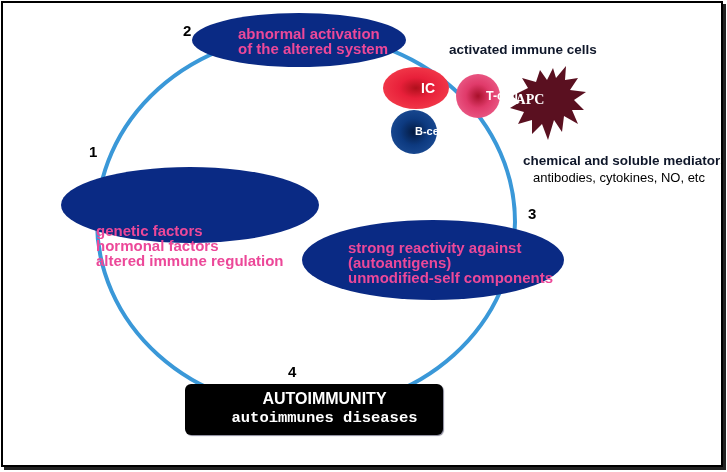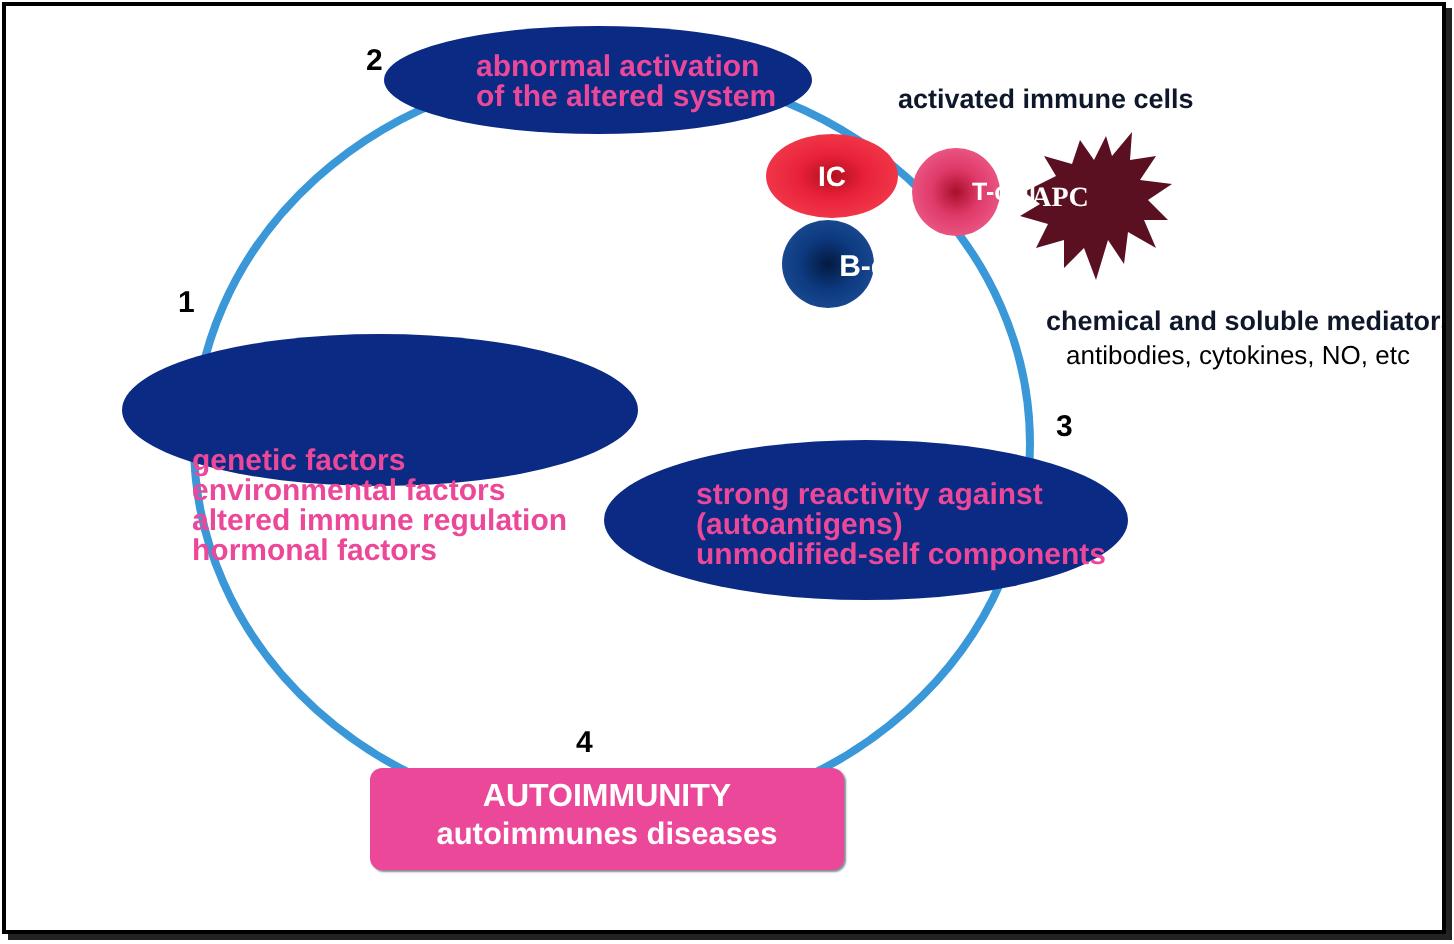--- a/index.html
+++ b/index.html
@@ -7,24 +7,24 @@
          font-family: "Liberation Sans", sans-serif; }
   .frame { position: absolute; left: 1px; top: 1px; width: 718px; height: 462px;
            border: 2px solid #000; background: #fff;
            box-shadow: 3px 3px 0 #222; }
   svg { position: absolute; left: 0; top: 0; }
   .lbl { position: absolute; font-weight: bold; color: #0f172a; }
   .ell-text { position: absolute; color: #ec4899; font-weight: bold; font-size: 15px; line-height: 15px; }
   .num { position: absolute; font-weight: bold; font-size: 15px; color: #000; }
   .cell-text { position: absolute; color: #fff; font-weight: bold; text-align: center; }
   .box { position: absolute; left: 185px; top: 384px; width: 237px; height: 51px;
-         background: #ec4899; border-radius: 6px 6px 6px 6px;
-         color: #fff; font-weight: bold; text-align: center; box-shadow: 1px 1px 1px #889; }
+         background: #000000; border-radius: 6px 6px 6px 6px;
+         color: #fff; font-weight: bold; text-align: center; box-shadow: 1px 1px 1px #889; padding-left: 21px; }
   .box .l1 { font-size: 16px; margin-top: 5px; line-height: 19px; }
-  .box .l2 { font-size: 15.5px; line-height: 20px; }
+  .box .l2 { font-size: 15.5px; line-height: 20px; font-family: Liberation Mono, monospace; }
 </style>
 </head>
 <body>
 
 <div class="frame"></div>
 
 <svg width="727" height="472">
   <defs>
     <radialGradient id="gIC" cx="50%" cy="50%" r="55%">
       <stop offset="0%" stop-color="#b0101c"></stop>
@@ -64,36 +64,35 @@
 <div class="num" style="left:528px;top:205px;">3</div>
 <div class="num" style="left:288px;top:363px;">4</div>
 
 <div class="ell-text" style="left:238px;top:26px;">
   <div>abnormal activation</div>
   <div>of the altered system</div>
 </div>
 
 <div class="ell-text" style="left:96px;top:175px;margin-top:48px;">
   <div>genetic factors</div>
-  <div>environmental factors</div>
+  <div>hormonal factors</div>
   <div>altered immune regulation</div>
-  <div>hormonal factors</div>
 </div>
 
 <div class="ell-text" style="left:348px;top:240px;">
   <div>strong reactivity against</div>
   <div>(autoantigens)</div>
   <div>unmodified-self components</div>
 </div>
 
 <div class="lbl" style="left:449px;top:42px;font-size:13.5px;">activated immune cells</div>
 
-<div class="cell-text" style="left:396px;top:80px;width:40px;font-size:14px;">IC</div>
+<div class="cell-text" style="left:408px;top:80px;width:40px;font-size:14px;">IC</div>
 <div class="cell-text" style="left:456px;top:89px;width:44px;font-size:12.5px;margin-left:24px;">T-cell</div>
-<div class="cell-text" style="left:408px;top:125px;width:64px;font-size:15px;">B-cell</div>
+<div class="cell-text" style="left:398px;top:125px;width:64px;font-size:11px;">B-cell</div>
 <div class="cell-text" style="left:508px;top:92px;width:44px;font-size:14px;font-family:Liberation Serif, serif;">APC</div>
 
 <div class="lbl" style="left:523px;top:153px;font-size:13.5px;white-space:nowrap;width:198px;overflow:hidden;">chemical and soluble mediators</div>
 <div style="position:absolute;left:533px;top:170px;font-size:13px;color:#000;white-space:nowrap;width:188px;overflow:hidden;">antibodies, cytokines, NO, etc</div>
 
 <div class="box">
   <div class="l1">AUTOIMMUNITY</div>
   <div class="l2">autoimmunes diseases</div>
 </div>
 

